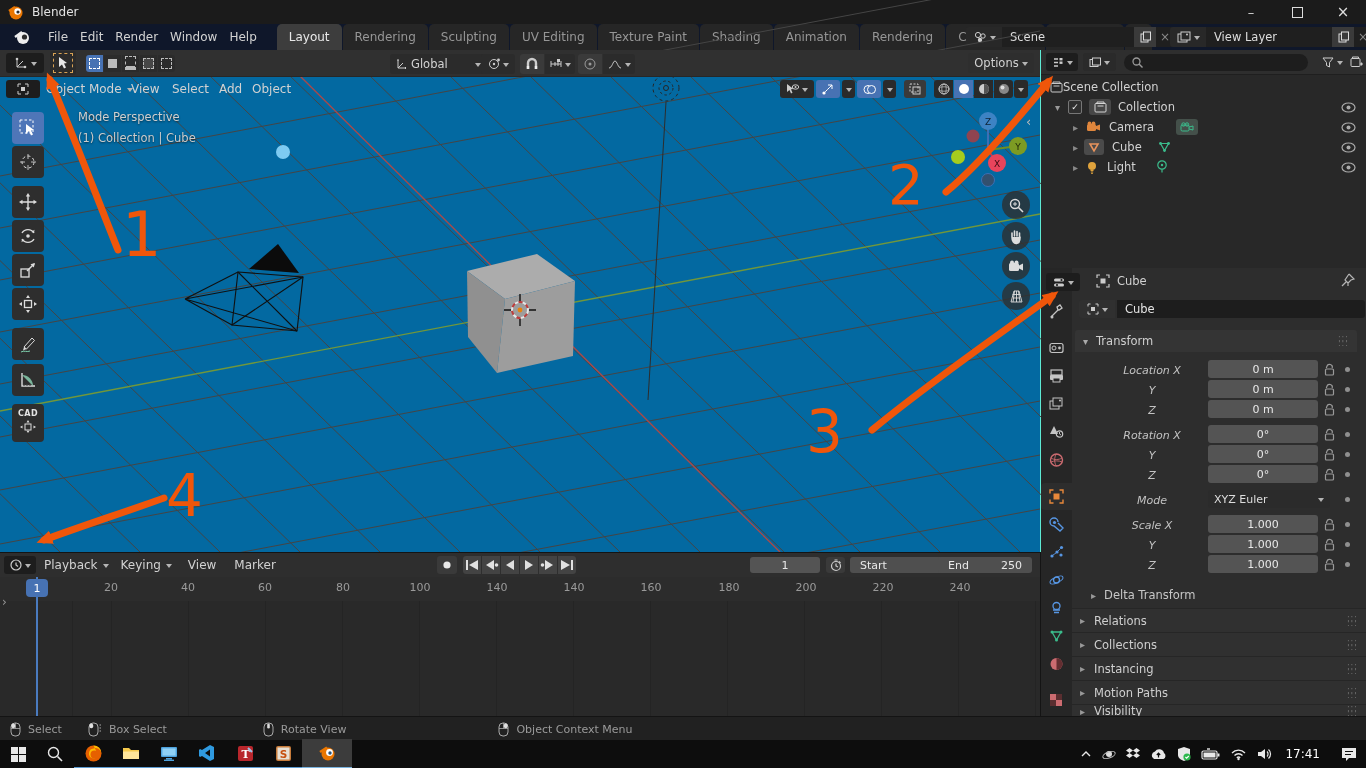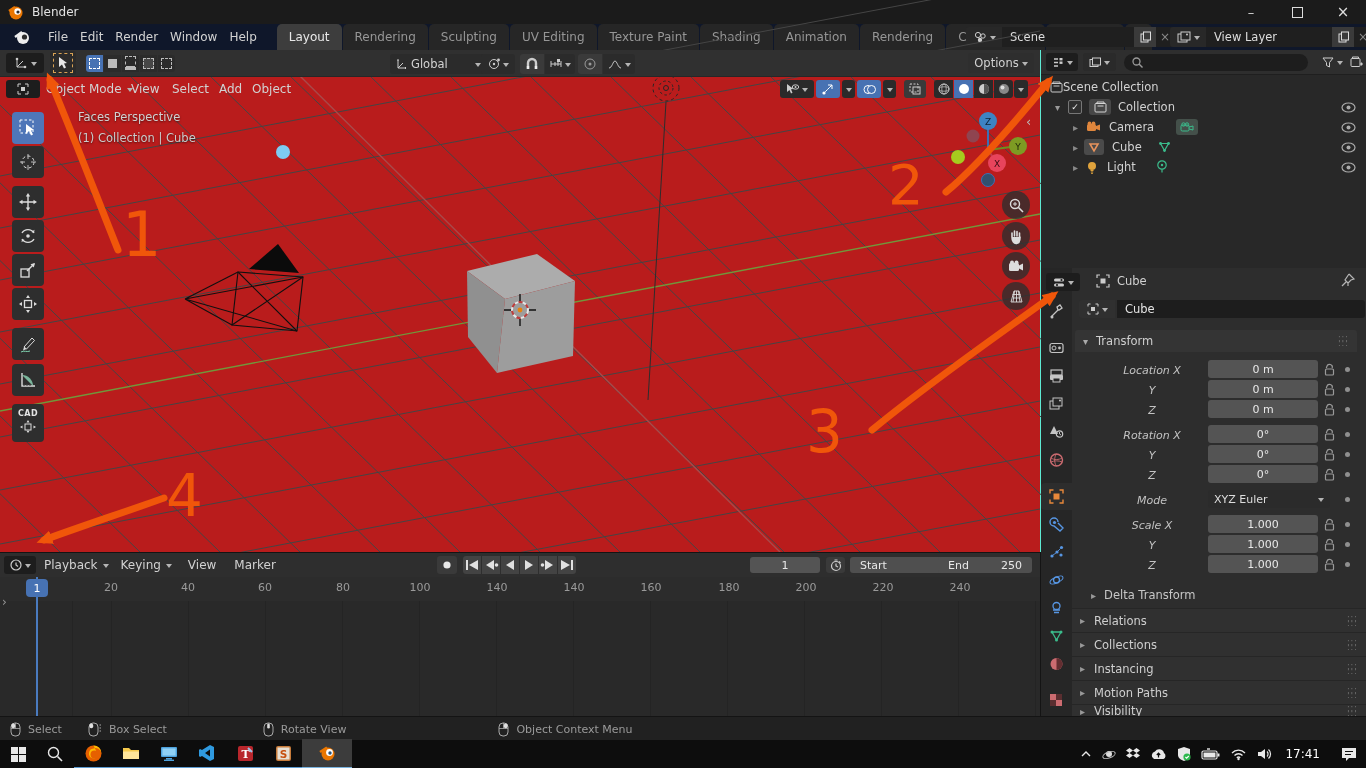--- a/index.html
+++ b/index.html
@@ -112,21 +112,21 @@
       <div class="btn" style="width:22px;height:20px;border-radius:0;background:#3a3a3a;">
         <svg width="11" height="12">
             <rect x="1" y="3" width="7" height="8" fill="none" stroke="#ddd"></rect>
             <rect x="3.5" y="1" width="7" height="8" fill="#3a3a3a" stroke="#ddd"></rect>
           </svg>
       </div>
       <div class="btn" style="width:18px;height:20px;border-radius:0 3px 3px 0;background:#1f1f1f;color:#888;font-size:12px;">×</div>
     </div>
   </div>
 
-  <div class="ab" style="left:0;top:50px;width:1040px;height:502px;background:#b91c1c;border-right:1px solid #5eead4;">
+  <div class="ab" style="left:0;top:50px;width:1040px;height:502px;background:#0369a1;border-right:1px solid #5eead4;">
 
     <svg class="ab" style="left:0;top:26px;" width="1040" height="476">
       <g stroke="#454545" stroke-width="1">
         <path d="M0,100 L1040,-97"></path>
           <path d="M0,152 L1040,-45"></path>
           <path d="M0,204 L1040,7"></path>
           <path d="M0,256 L1040,59"></path>
         <path d="M0,308 L1040,111"></path>
           <path d="M0,361 L1040,164"></path>
           <path d="M0,414 L1040,217"></path>
@@ -345,21 +345,21 @@
               <circle cx="4.5" cy="4.5" r="2" fill="#ddd"></circle>
             </svg>
         </div>
         <div class="btn" style="width:14px;height:18px;background:#2a2a2a;">
             <span class="chev"></span>
           </div>
       </div>
     </div>
 
     <div class="ab" style="left:78px;top:60px;">
-      <div style="color:#d0d0d0;font-size:11.5px;text-shadow:0 1px 2px #0008;">Faces Perspective</div>
+      <div style="color:#d0d0d0;font-size:11.5px;text-shadow:0 1px 2px #0008;">Mode Perspective</div>
       <div style="color:#cbcbcb;font-size:11.5px;margin-top:7px;text-shadow:0 1px 2px #0008;">(1) Collection | Cube</div>
     </div>
 
     <div>
       <div class="toolbtn active" style="top:62px;">
         <svg width="18" height="18">
             <rect x="1" y="1" width="13" height="13" fill="none" stroke="#fff" stroke-dasharray="2.5 2"></rect>
             <polygon points="7,5 7,15 10,12 12,16.5 14,15.5 12,11.5 15,11" fill="#fff"></polygon>
           </svg>
       </div>

